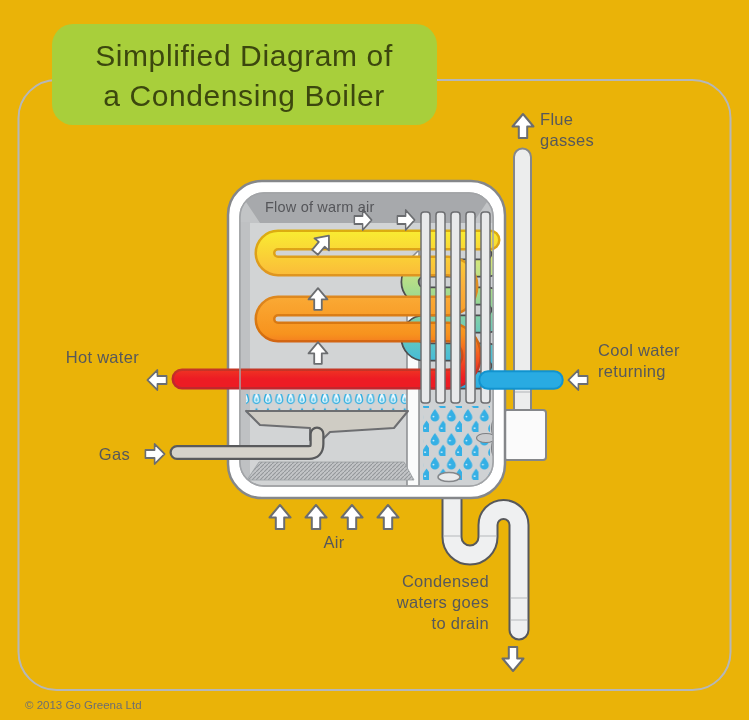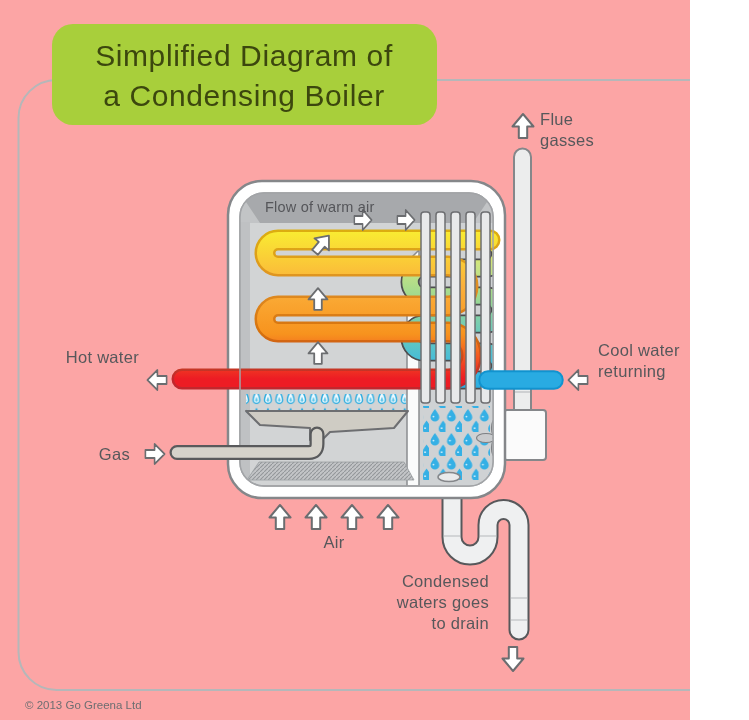--- a/index.html
+++ b/index.html
@@ -1,16 +1,16 @@
 <!DOCTYPE html>
 <html><head>
 <meta charset="utf-8">
 <style>
   html,body{margin:0;padding:0;background:#fff;}
-  .stage{position:relative;width:690px;height:720px;background:#fca5a5;overflow:hidden;
+  .stage{position:relative;width:749px;height:720px;background:#eab308;overflow:hidden;
          font-family:"Liberation Sans",sans-serif;}
   svg{position:absolute;left:0;top:0;}
   text{font-family:"Liberation Sans",sans-serif;}
   .title-line{font-size:30px;letter-spacing:.6px;fill:#3c470e;text-anchor:middle;}
   .lbl{font-size:16.5px;letter-spacing:.3px;fill:#57585b;}
   .lbl-end{text-anchor:end;}
   .lbl-mid{text-anchor:middle;}
   .lbl-small{font-size:14.5px;letter-spacing:.2px;fill:#55565a;}
   .copyright{font-size:11.5px;fill:#6d6e71;}
 </style>

